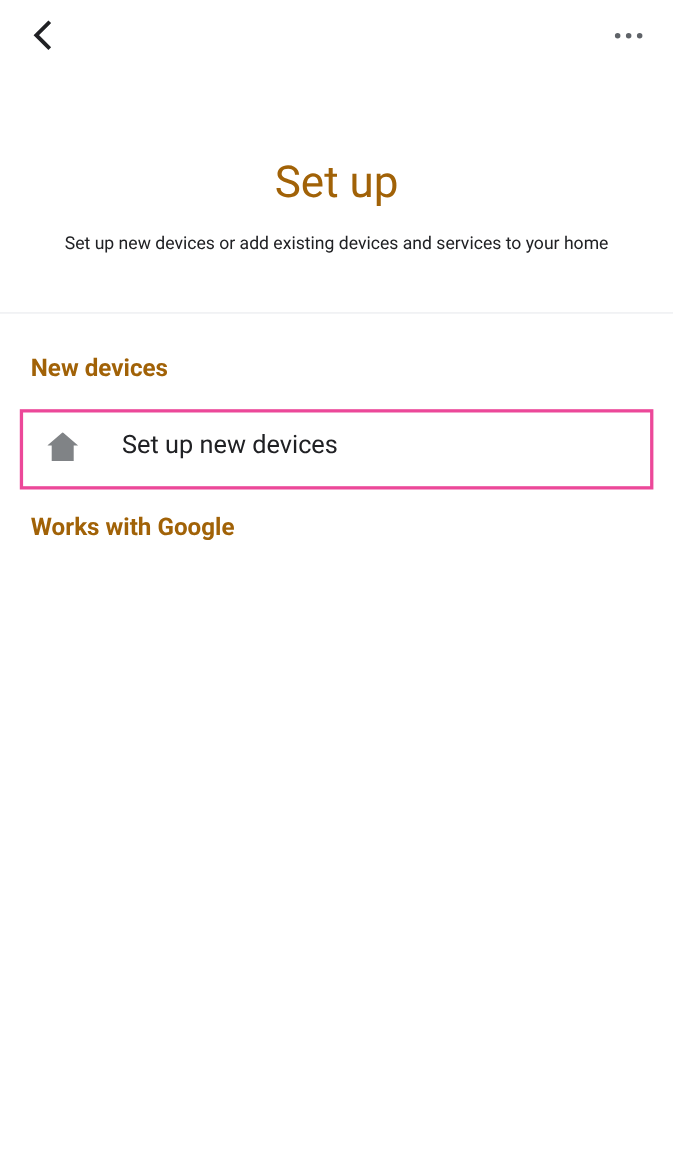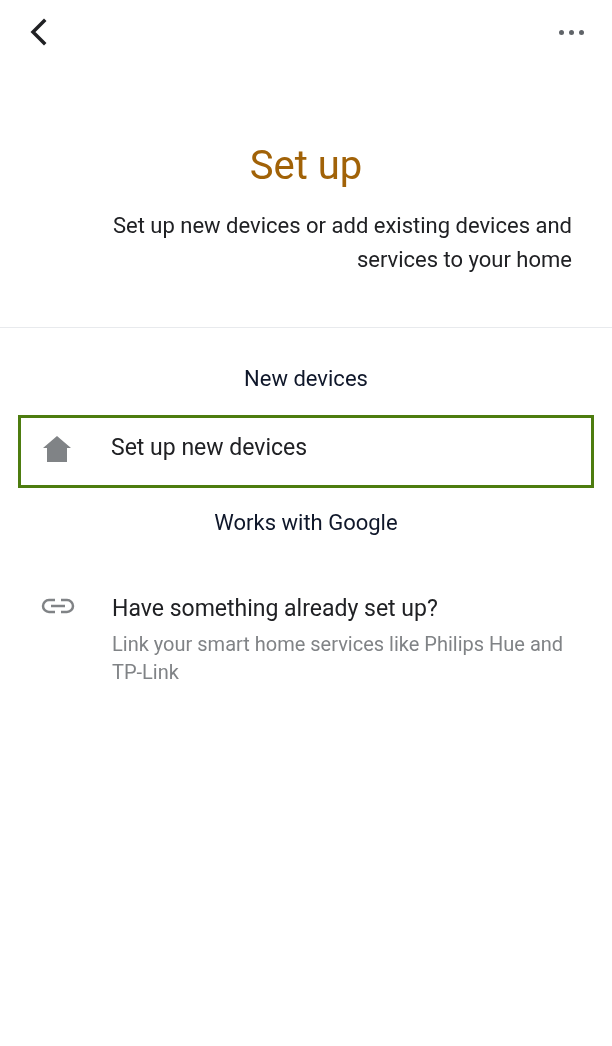--- a/index.html
+++ b/index.html
@@ -41,50 +41,48 @@
       text-align: center;
       padding: 84px 40px 50px 40px;
     }
     .page-title {
       font-size: 40px;
       font-weight: 400;
       color: #a16207;
       margin-bottom: 20px;
     }
     .page-subtitle {
-      font-size: 22px;
+      font-size: 16px;
       font-weight: 400;
       color: #202124;
       line-height: 1.55;
-      text-align: right;
     }
     .divider {
       height: 1px;
       background: #e8eaed;
       width: 100%;
     }
     .section {
       padding: 0 28px;
     }
     .section-header {
       font-size: 22px;
-      font-weight: 400;
-      color: #0f172a;
+      font-weight: 700;
+      color: #a16207;
       margin-top: 38px;
       margin-bottom: 24px;
-      text-align: center;
     }
     .option-row {
       display: flex;
       align-items: flex-start;
       padding: 18px 16px 18px 6px;
       cursor: pointer;
     }
     .option-row.highlighted {
-      border: 3px solid #4d7c0f;
+      border: 3px solid #ec4899;
       margin-left: -10px;
       margin-right: -10px;
       padding: 16px 22px 16px 12px;
     }
     .option-icon {
       width: 48px;
       min-width: 48px;
       display: flex;
       align-items: flex-start;
       justify-content: center;
@@ -101,21 +99,21 @@
       margin-bottom: 8px;
     }
     .option-desc {
       font-size: 20px;
       font-weight: 400;
       color: #808386;
       line-height: 1.4;
     }
     .section-header.second {
       margin-top: 22px;
-      margin-bottom: 42px;
+      margin-bottom: 30px;
     }
   </style>
 </head>
 <body>
 
 <div class="header">
   <div class="back-btn">
     <svg width="18" height="28" viewBox="0 0 18 28" fill="none">
       <path d="M15 3 L4 14 L15 25" stroke="#202124" stroke-width="3.5" stroke-linecap="square" fill="none"></path>
     </svg>
@@ -143,26 +141,13 @@
         <path d="M14 0 L0 12 L4 12 L4 26 L24 26 L24 12 L28 12 Z"></path>
       </svg>
     </div>
     <div class="option-text">
       <div class="option-title">Set up new devices</div>
     </div>
   </div>
 
   <div class="section-header second">Works with Google</div>
 
-  <div class="option-row">
-    <div class="option-icon">
-      <svg width="34" height="18" viewBox="0 0 34 18" fill="none" stroke="#808386" stroke-width="2.5">
-        <path d="M14 3 L8 3 C4.7 3 2 5.7 2 9 C2 12.3 4.7 15 8 15 L14 15"></path>
-        <path d="M20 3 L26 3 C29.3 3 32 5.7 32 9 C32 12.3 29.3 15 26 15 L20 15"></path>
-        <line x1="10" y1="9" x2="24" y2="9"></line>
-      </svg>
-    </div>
-    <div class="option-text">
-      <div class="option-title">Have something already set up?</div>
-      <div class="option-desc">Link your smart home services like Philips Hue and TP-Link</div>
-    </div>
-  </div>
 </div>
 
 </body></html>

